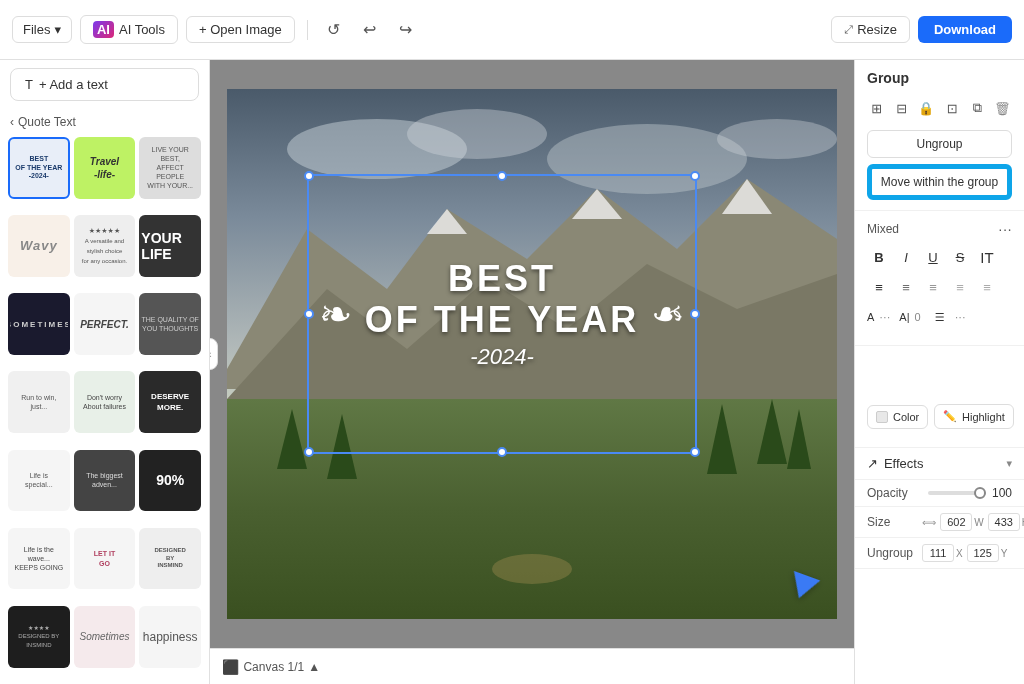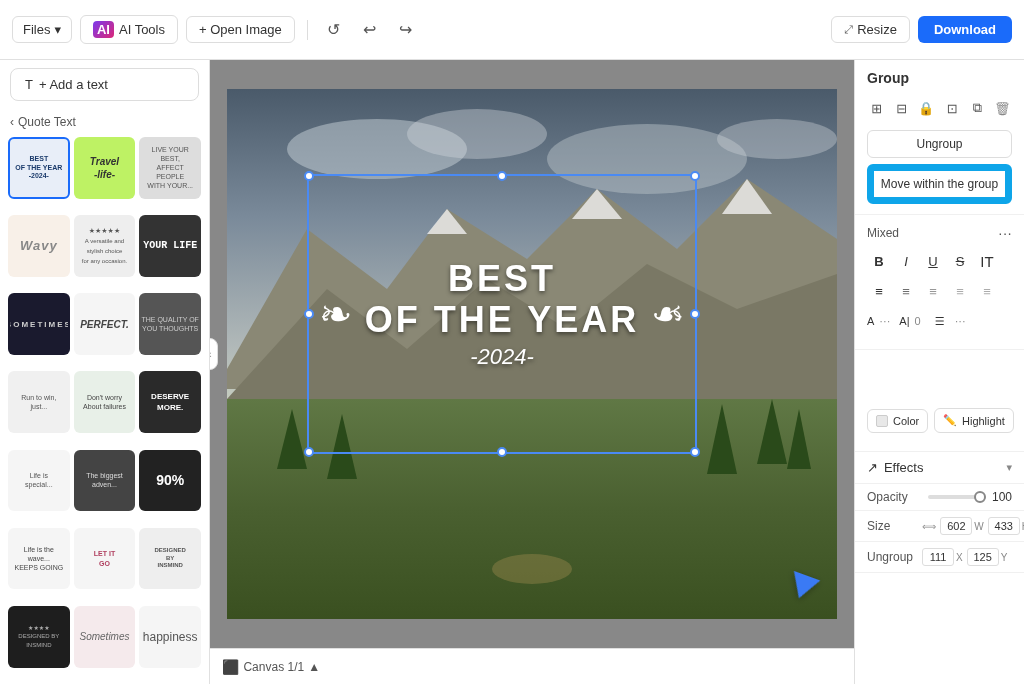--- a/index.html
+++ b/index.html
@@ -271,21 +271,21 @@
       border-radius: 6px;
       background: #fff;
       font-size: 12px;
       cursor: pointer;
       color: #333;
       margin-bottom: 6px;
     }
     .btn-move-group {
       width: 100%;
       padding: 6px;
-      border: 7px solid #0ea5e9;
+      border: 5px solid #0ea5e9;
       border-radius: 6px;
       background: #fff;
       font-size: 12px;
       cursor: pointer;
       color: #333;
     }
 
     .mixed-row {
       display: flex; align-items: center; justify-content: space-between;
       margin-bottom: 8px;
@@ -453,21 +453,21 @@
 
       <div class="template-item t4">
         <div style="font-size:13px;font-weight:700;color:#888;font-style:italic;letter-spacing:1px;">Wavy</div>
       </div>
 
       <div class="template-item t5">
         <div style="font-size:7px;color:#555;text-align:center;line-height:1.4;">★★★★★<br><span style="font-size:6px;">A versatile and<br>stylish choice<br>for any occasion.</span></div>
       </div>
 
       <div class="template-item t6">
-        <div style="font-size:10px;font-weight:700;color:#fff;text-align:center;font-family:Liberation Mono, monospace;">YOUR LIFE</div>
+        <div style="font-size:14px;font-weight:700;color:#fff;text-align:left;">YOUR LIFE</div>
       </div>
 
       <div class="template-item t7">
         <div style="font-size:8px;font-weight:700;color:#ccc;letter-spacing:2px;">SOMETIMES</div>
       </div>
 
       <div class="template-item t8">
         <div style="font-size:10px;font-weight:700;color:#444;font-style:italic;text-align:right;">PERFECT.</div>
       </div>
 

